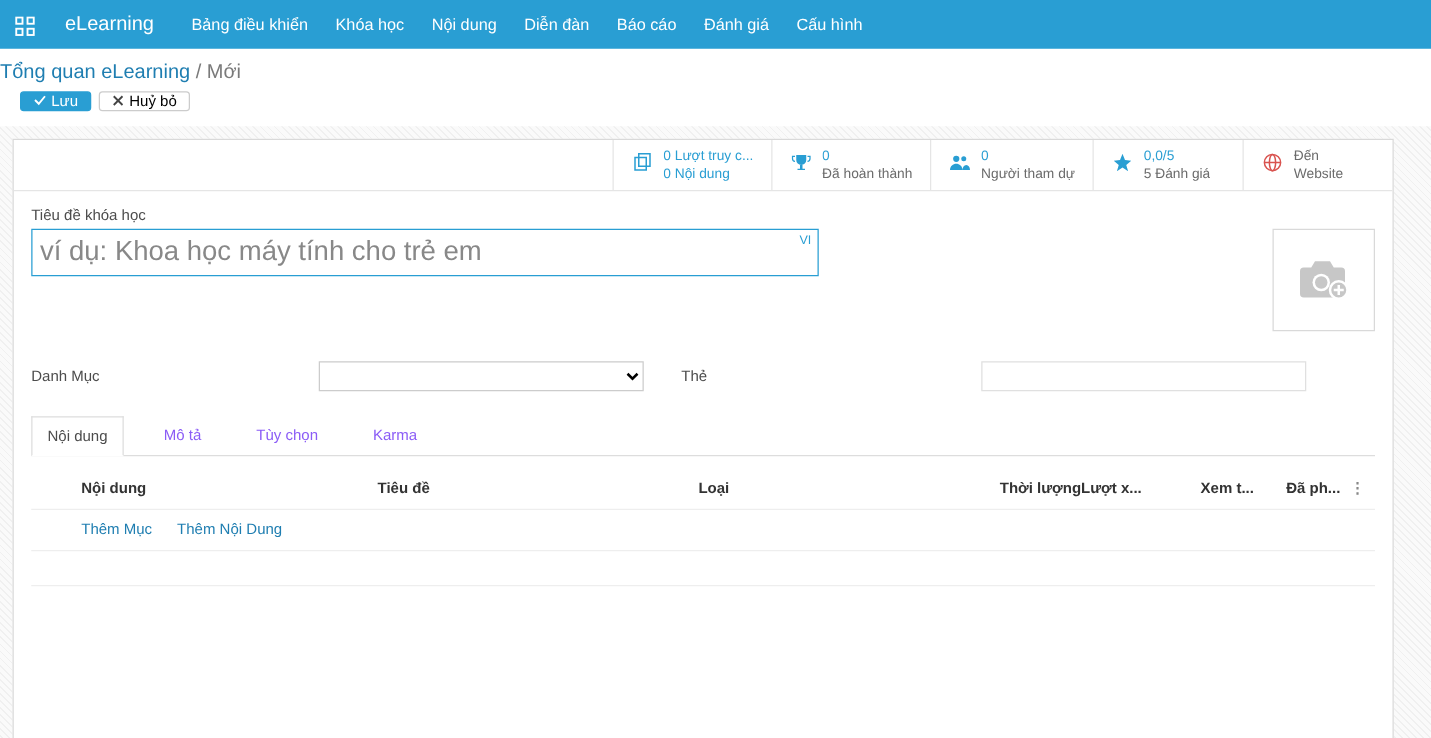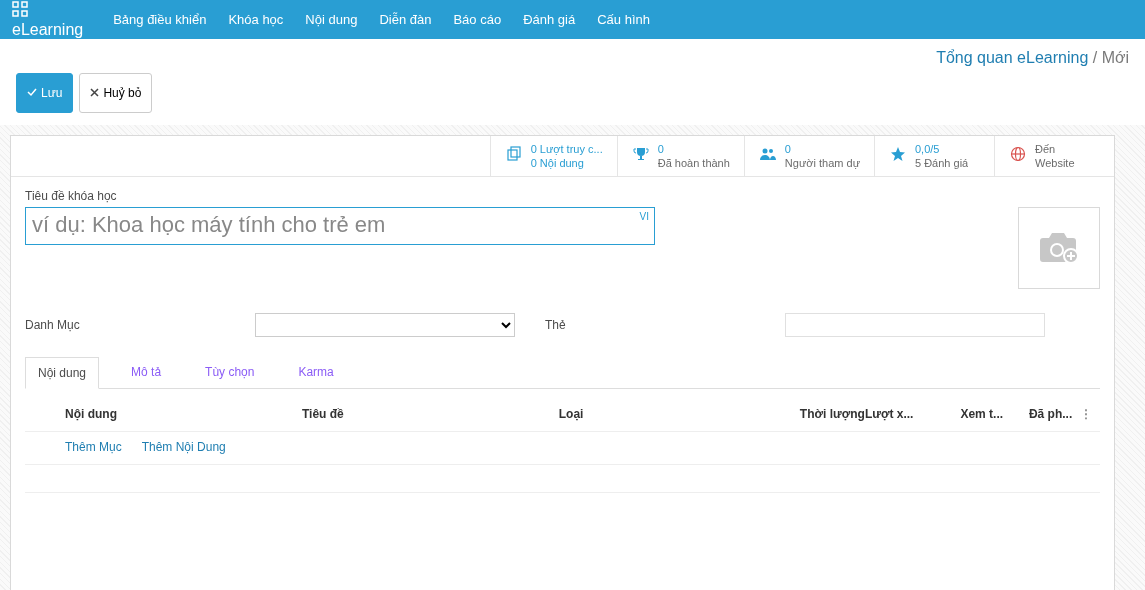--- a/index.html
+++ b/index.html
@@ -1,33 +1,33 @@
 <!DOCTYPE html>
 <html><head>
   <meta charset="utf-8">
   <style>
     * { box-sizing: border-box; margin: 0; padding: 0; }
     body { font-family: -apple-system, BlinkMacSystemFont, "Segoe UI", Helvetica, Arial, sans-serif; font-size: 13px; background: #fff; color: #4c4c4c; }
     
     
     .topnav { background: #299ed3; color: #fff; height: 39px; display: flex; align-items: center; padding: 0 12px; }
-    .logo-area { display: flex; align-items: flex-start; gap: 4px; margin-right: 30px; flex-direction: column; }
+    .logo-area { display: flex; align-items: flex-end; gap: 24px; margin-right: 30px; }
     .apps-icon { display: inline-flex; }
     .brand { font-size: 16px; font-weight: 400; }
     .nav-items { display: flex; gap: 22px; align-items: center; }
     .nav-item { color: #fff; font-size: 13px; cursor: pointer; }
     
     
-    .breadcrumb-row { padding: 10px 16px 6px; text-align: right; }
+    .breadcrumb-row { padding: 10px 0 6px; }
     .breadcrumb { font-size: 16px; color: #1f7eb1; }
     .breadcrumb .sep, .breadcrumb .current { color: #7a7a7a; }
     
     
     .action-row { padding: 0 16px 12px; display: flex; gap: 6px; }
-    .btn { display: inline-flex; align-items: center; gap: 4px; padding: 12px 10px; font-size: 12px; border: 1px solid #ccc; background: #fff; cursor: pointer; border-radius: 3px; }
+    .btn { display: inline-flex; align-items: center; gap: 4px; padding: 0 10px; font-size: 12px; border: 1px solid #ccc; background: #fff; cursor: pointer; border-radius: 3px; }
     .btn-primary { background: #299ed3; border-color: #299ed3; color: #fff; }
     
     
     .outer { background: repeating-linear-gradient(45deg, #f0f0f0 0, #f0f0f0 1px, #fafafa 1px, #fafafa 4px); padding: 10px 10px 20px; min-height: 470px; }
     .card { background: #fff; border: 1px solid #d9d9d9; width: 1105px; margin: 0; }
     
     
     .statbar { display: flex; border-bottom: 1px solid #e5e5e5; }
     .stat-spacer { flex: 1; }
     .stat { display: flex; align-items: center; gap: 8px; padding: 6px 14px; border-left: 1px solid #e5e5e5; min-width: 120px; cursor: pointer; }

